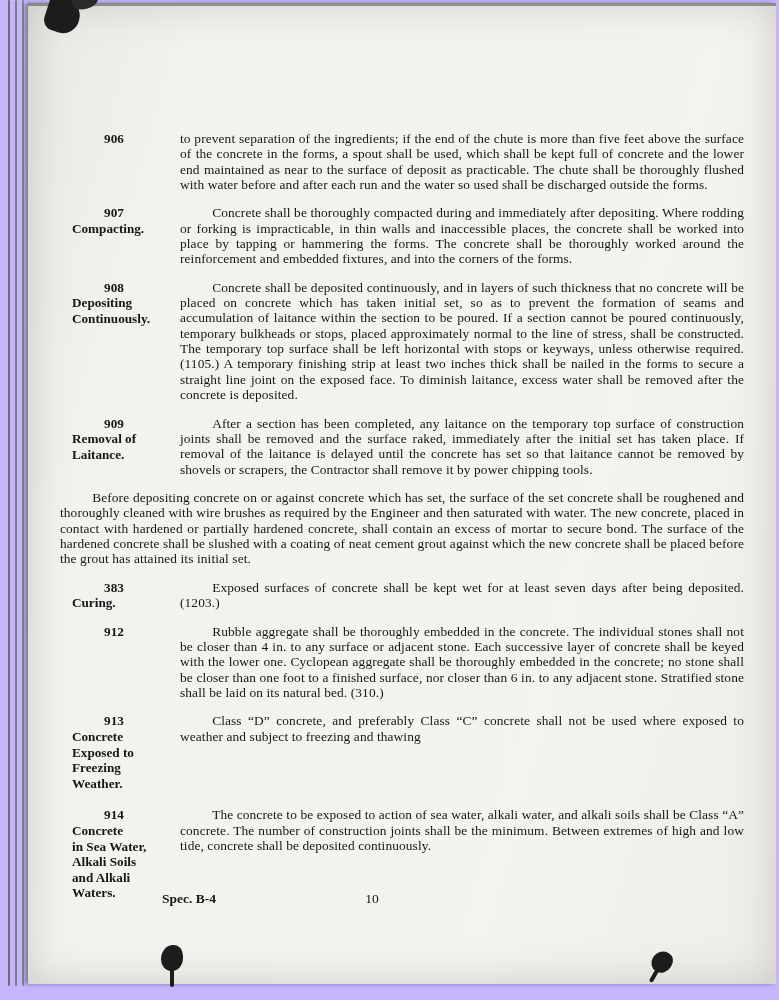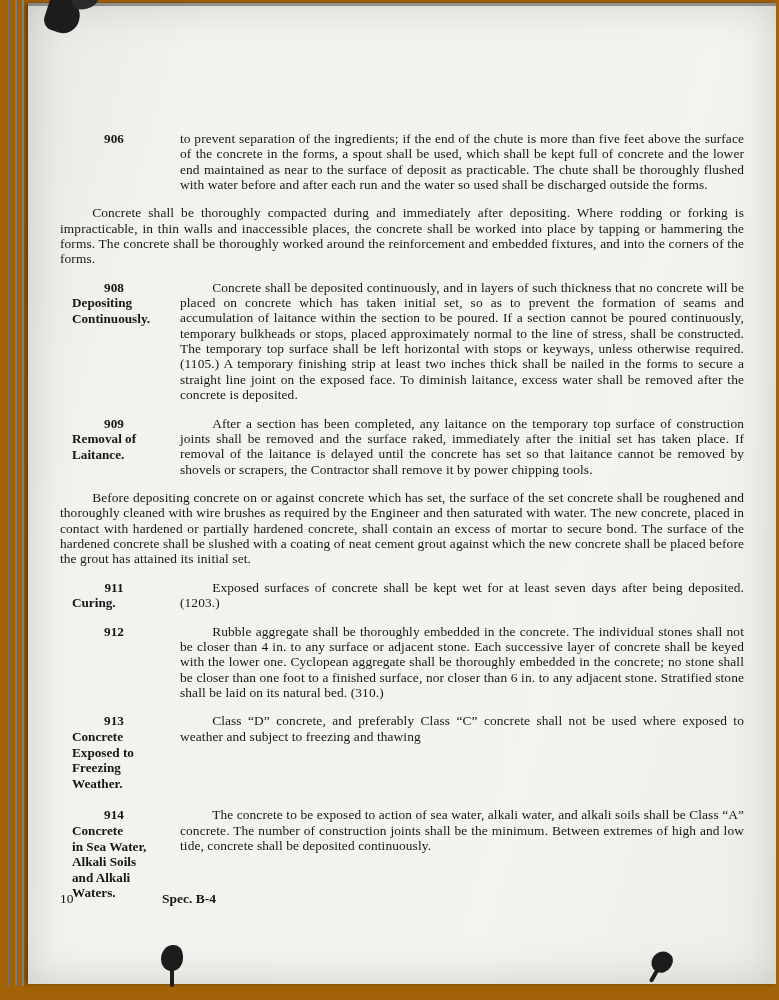--- a/index.html
+++ b/index.html
@@ -5,21 +5,21 @@
   html, body {
     margin: 0;
     padding: 0;
     background: #9d9d9d;
     font-family: "Liberation Serif", "DejaVu Serif", serif;
   }
   .scan {
     position: relative;
     width: 779px;
     height: 1000px;
-    background: #a16207;
+    background: #c4b5fd;
     overflow: hidden;
   }
   
   .edge-line {
     position: absolute;
     top: 0;
     bottom: 14px;
     width: 2px;
     background: #6f6f6f;
     border-radius: 2px;
@@ -82,20 +82,21 @@
   }
   .footer .spec {
     position: absolute;
     left: 102px;
     font-weight: bold;
   }
   .footer .pagenum {
     position: absolute;
     left: 0;
     right: 60px;
+    text-align: center;
   }
   
   .blot {
     position: absolute;
     background: #1c1c1c;
     border-radius: 60% 45% 55% 50%;
   }
   .blot.corner {
     left: 18px; top: -6px; width: 34px; height: 36px;
     transform: rotate(18deg);
@@ -152,20 +153,24 @@
       <div class="section">
         <div class="col-head">
           <div class="sec-number">906</div>
         </div>
         <div class="col-body">
           <div class="para no-indent">to prevent separation of the ingredients; if the end of the chute is more than five feet above the surface of the concrete in the forms, a spout shall be used, which shall be kept full of concrete and the lower end maintained as near to the surface of deposit as practicable.  The chute shall be thoroughly flushed with water before and after each run and the water so used shall be discharged outside the forms.</div>
         </div>
       </div>
 
       <div class="section">
+        <div class="col-head">
+          <div class="sec-number">907</div>
+          <div class="sec-heading">Compacting.</div>
+        </div>
         <div class="col-body">
           <div class="para">Concrete shall be thoroughly compacted during and immediately after depositing.  Where rodding or forking is impracticable, in thin walls and inaccessible places, the concrete shall be worked into place by tapping or hammering the forms.  The concrete shall be thoroughly worked around the reinforcement and embedded fixtures, and into the corners of the forms.</div>
         </div>
       </div>
 
       <div class="section">
         <div class="col-head">
           <div class="sec-number">908</div>
           <div class="sec-heading">Depositing
 Continuously.</div>
@@ -187,21 +192,21 @@
       </div>
 
       <div class="section">
         <div class="col-body">
           <div class="para">Before depositing concrete on or against concrete which has set, the surface of the set concrete shall be roughened and thoroughly cleaned with wire brushes as required by the Engineer and then saturated with water.  The new concrete, placed in contact with hardened or partially hardened concrete, shall contain an excess of mortar to secure bond.  The surface of the hardened concrete shall be slushed with a coating of neat cement grout against which the new concrete shall be placed before the grout has attained its initial set.</div>
         </div>
       </div>
 
       <div class="section">
         <div class="col-head">
-          <div class="sec-number">911</div>
+          <div class="sec-number">383</div>
           <div class="sec-heading">Curing.</div>
         </div>
         <div class="col-body">
           <div class="para">Exposed surfaces of concrete shall be kept wet for at least seven days after being deposited.  (1203.)</div>
         </div>
       </div>
 
       <div class="section">
         <div class="col-head">
           <div class="sec-number">912</div>

